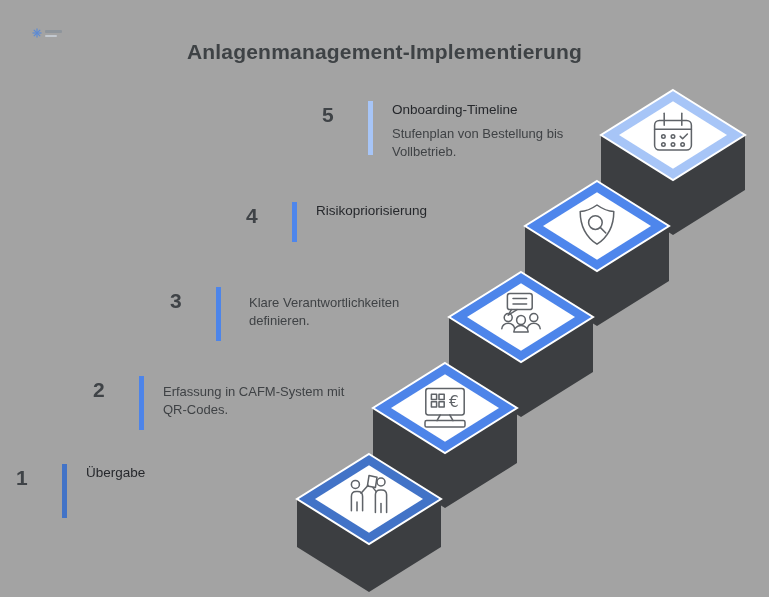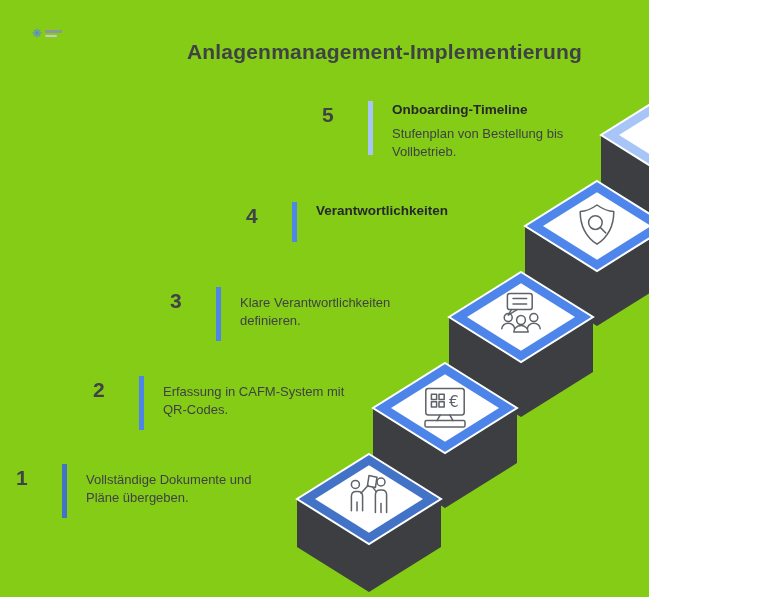--- a/index.html
+++ b/index.html
@@ -1,39 +1,39 @@
 <!DOCTYPE html>
 <html><head>
 <meta charset="utf-8">
 <style>
   html,body{margin:0;padding:0;background:#ffffff;}
   .canvas{
-    position:relative;width:649px;height:597px;background:#84cc16;overflow:hidden;
+    position:relative;width:769px;height:597px;background:#a3a3a3;overflow:hidden;
     font-family:"Liberation Sans",sans-serif;
   }
   
   .logo{position:absolute;left:32px;top:28px;display:flex;align-items:center;gap:3px;}
   .logo-lines{display:flex;flex-direction:column;gap:2px;}
   .logo-lines .l1{width:17px;height:3px;background:#8e959c;border-radius:1px;}
   .logo-lines .l2{width:12px;height:2px;background:#c3c9d0;border-radius:1px;}
   
   .page-title{
     position:absolute;left:0;top:40px;width:769px;text-align:center;
     font-size:21px;font-weight:bold;color:#3e4245;letter-spacing:.2px;
   }
   
   .step-text{position:absolute;display:flex;align-items:flex-start;}
   .step-text .num{width:34px;font-size:21px;font-weight:bold;color:#3f4347;padding-top:2px;}
   .step-text .bar{width:5px;margin-left:12px;margin-right:19px;background:#4d84e8;}
   .bar-h54{height:54px;} .bar-h40{height:40px;}
-  .step-text .t{font-size:13.5px;font-weight:bold;color:#26282c;padding-top:1px;}
+  .step-text .t{font-size:13.5px;font-weight:normal;color:#26282c;padding-top:1px;}
   .step-text .d{margin-top:7px;font-size:13px;line-height:1.42;color:#3f4245;}
   .s5{left:322px;top:101px;} .s5 .d{max-width:200px;margin-top:8px;}
   .s4{left:246px;top:202px;} .s4 .d{max-width:240px;}
-  .s3{left:170px;top:287px;} .s3 .d{max-width:180px;}
+  .s3{left:170px;top:287px;} .s3 .d{max-width:180px;margin-left:9px;}
   .s2{left:93px;top:376px;}  .s2 .d{max-width:200px;}
   .s1{left:16px;top:464px;}  .s1 .d{max-width:190px;}
   
   #staircase-svg{position:absolute;left:0;top:0;}
   .licon{stroke:#5f6368;stroke-width:1.9;fill:none;stroke-linecap:round;stroke-linejoin:round;}
   .licon text{stroke:none;fill:#5f6368;font-family:"DejaVu Sans",sans-serif;font-size:19px;}
 </style>
 </head>
 <body>
 
@@ -130,21 +130,21 @@
     <div class="txt">
       <div class="t">Onboarding-Timeline</div>
       <div class="d">Stufenplan von Bestellung bis Vollbetrieb.</div>
     </div>
   </div>
 
   <div class="step-text s4">
     <div class="num">4</div>
     <div class="bar bar-h40" style="background: rgb(78, 134, 236);"></div>
     <div class="txt">
-      <div class="t">Verantwortlichkeiten</div>
+      <div class="t">Risikopriorisierung</div>
     </div>
   </div>
 
   <div class="step-text s3">
     <div class="num">3</div>
     <div class="bar bar-h54" style="background: rgb(77, 133, 234);"></div>
     <div class="txt">
       <div class="d">Klare Verantwortlichkeiten definieren.</div>
     </div>
   </div>
@@ -154,17 +154,17 @@
     <div class="bar bar-h54" style="background: rgb(77, 132, 233);"></div>
     <div class="txt">
       <div class="d">Erfassung in CAFM-System mit QR-Codes.</div>
     </div>
   </div>
 
   <div class="step-text s1">
     <div class="num">1</div>
     <div class="bar bar-h54" style="background: rgb(66, 115, 199);"></div>
     <div class="txt">
-      <div class="d">Vollständige Dokumente und Pläne übergeben.</div>
+      <div class="t">Übergabe</div>
     </div>
   </div>
 
 </div>
 
 </body></html>

